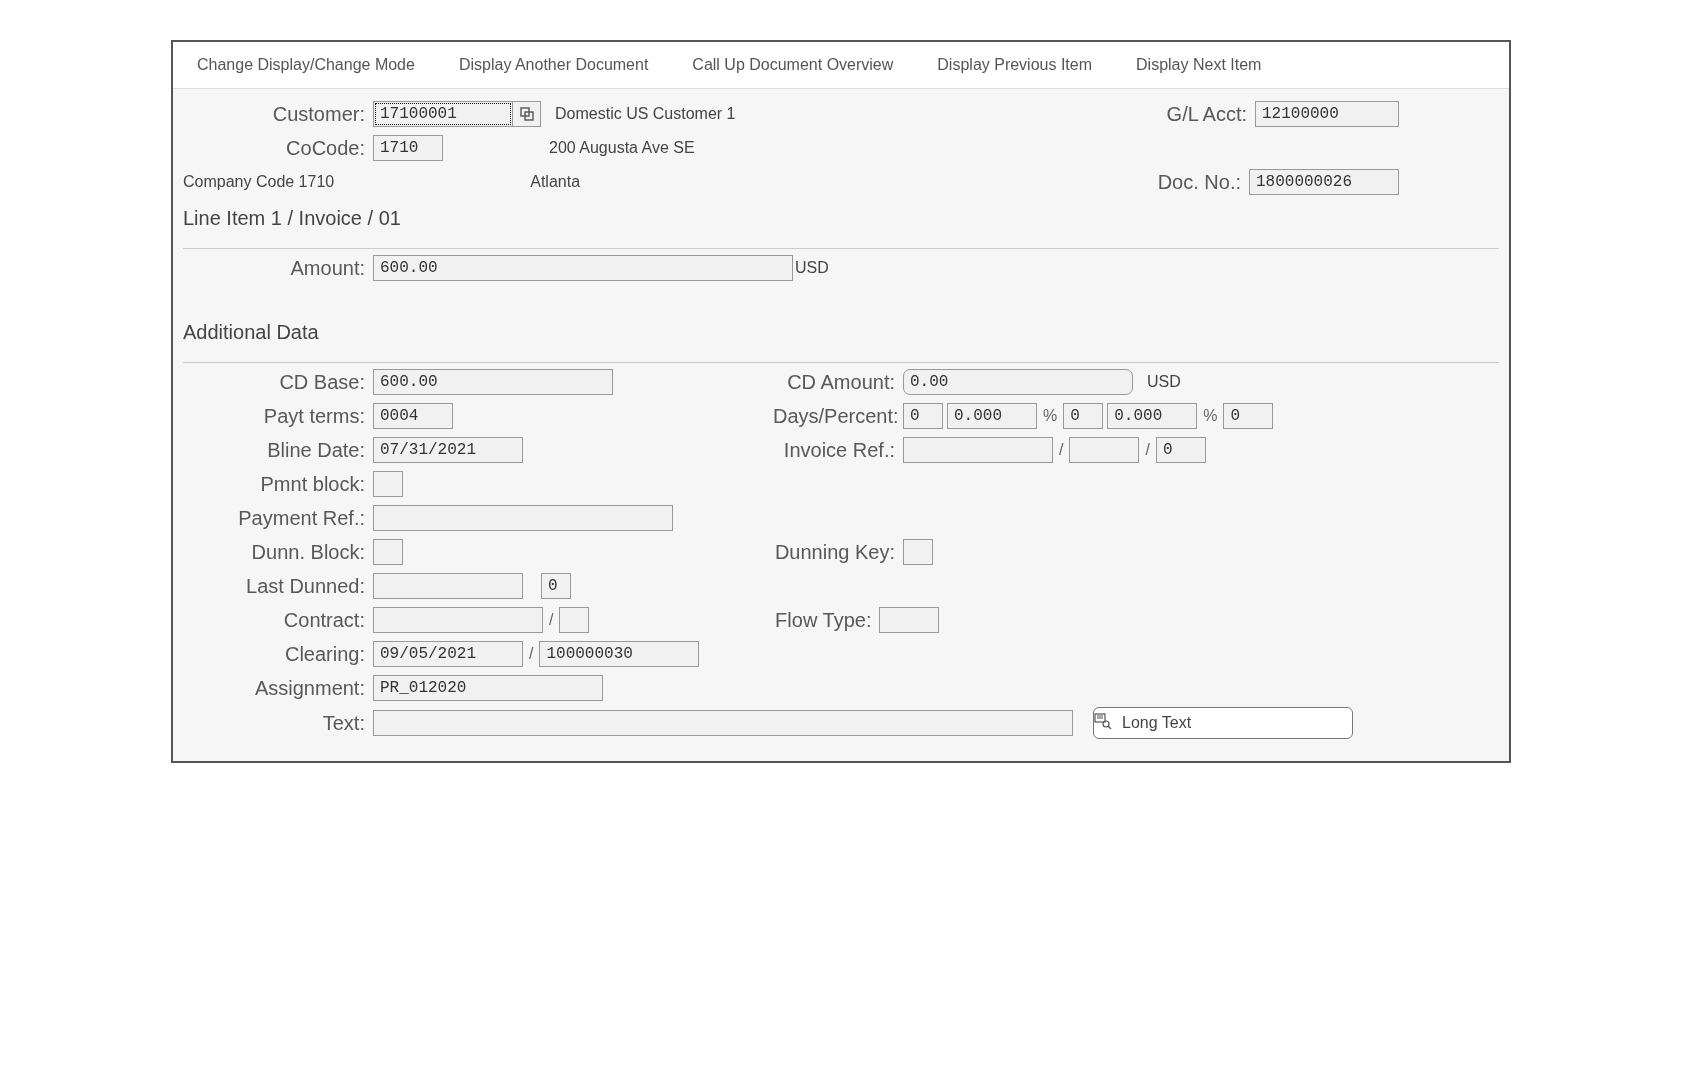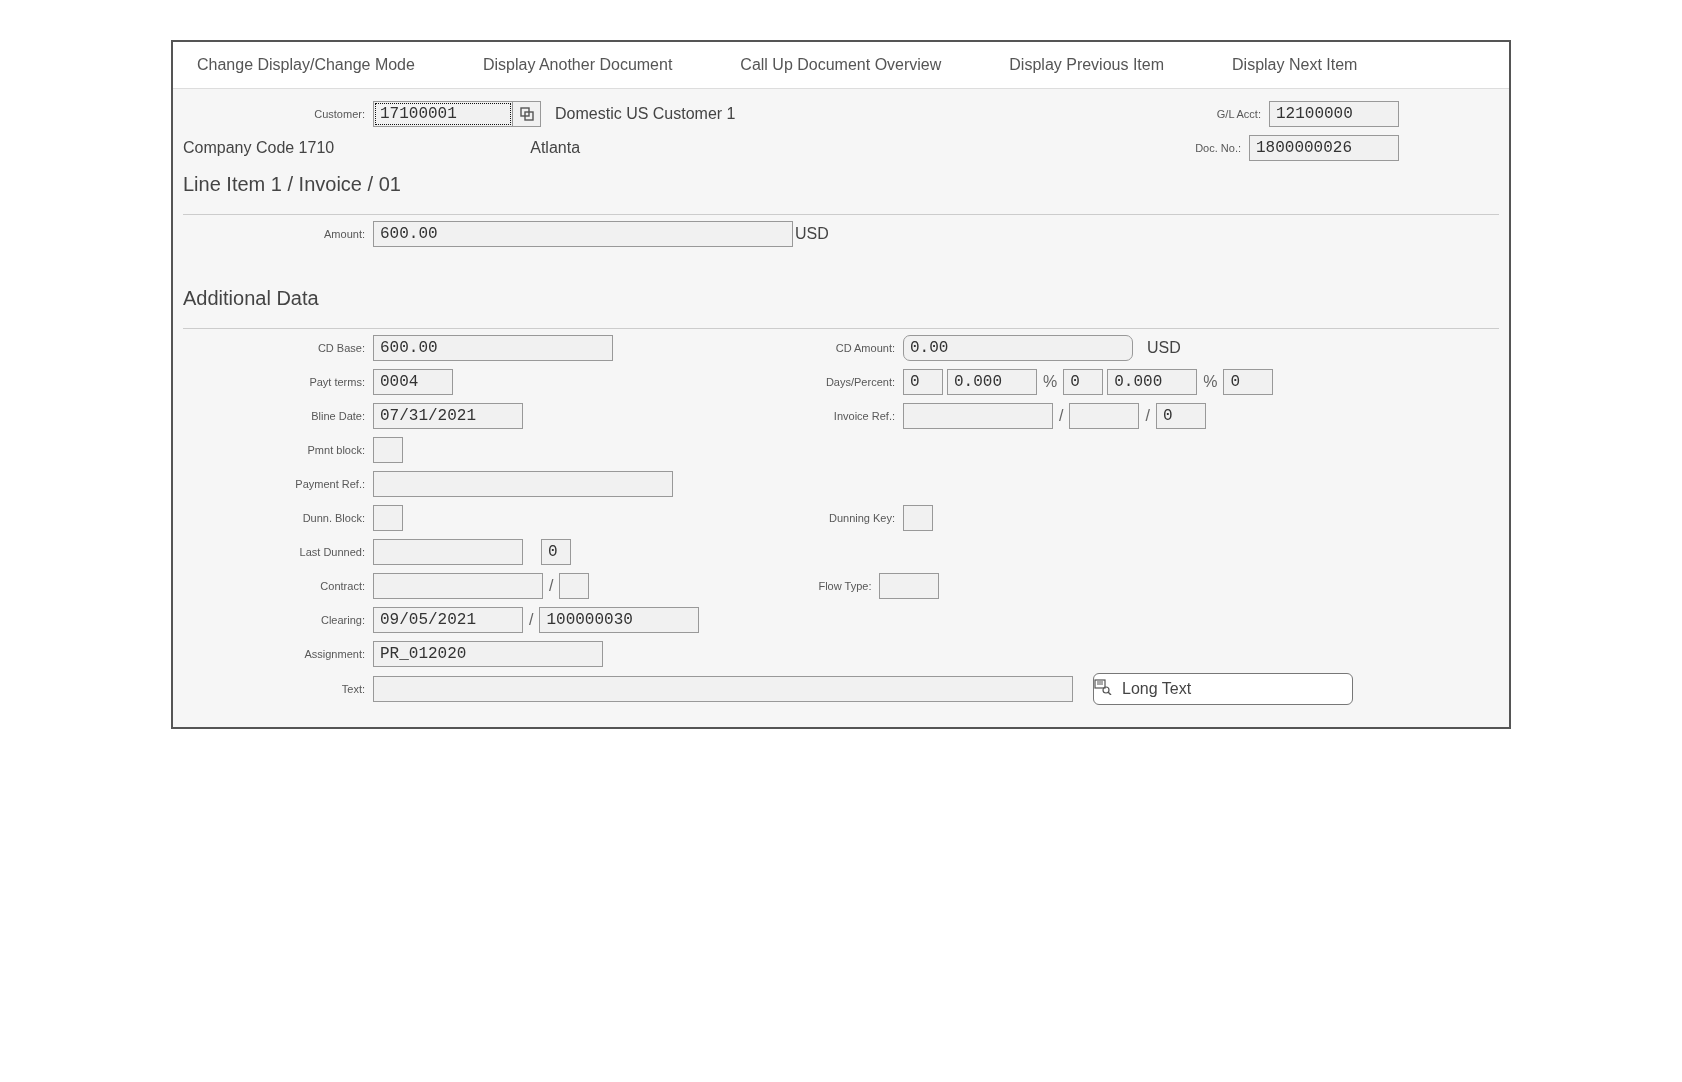--- a/index.html
+++ b/index.html
@@ -19,30 +19,30 @@
     align-items:center;
     padding:0 12px;
     gap:14px;
   }
   .back-icon { width:26px; display:flex; align-items:center; justify-content:center; cursor:pointer; }
   .sap-logo { font-weight:900; font-size:22px; letter-spacing:1px; font-style:italic; padding:0 6px;}
   .sap-logo-tail { display:inline-block; width:26px; height:20px; background:linear-gradient(135deg,#fff 49%, #333 51%); margin-left:-2px; vertical-align:middle; }
   .title-text { font-size:19px; font-weight:600; margin-left:4px; }
   .toolbar {
     display:flex;
-    gap:68px;
+    gap:44px;
     padding:14px 24px;
     border-bottom:1px solid #ddd;
     background:#fff;
     align-items:flex-end;
   }
   .toolbar-item { color:#555; font-size:16px; cursor:pointer; white-space:nowrap; }
   .content { background:#f6f6f6; padding:6px 10px 18px 10px; }
   .row { display:flex; align-items:center; margin:4px 0; min-height:30px; }
-  .lbl { text-align:right; padding-right:8px; color:#c2410c; font-size:11px; }
+  .lbl { text-align:right; padding-right:8px; color:#c2410c; font-size:20px; }
   .lbl-190 { width:190px; }
   .val-input {
     font-family: "Courier New", monospace;
     font-size:16px;
     border:1px solid #999;
     background:#f1f1f1;
     padding:2px 6px;
     height:26px;
     color:#333;
   }
@@ -86,24 +86,30 @@
       <input class="val-input focus-box" style="width: 140px;" value="17100001">
       <div class="f4-btn">
         <svg width="14" height="14" viewBox="0 0 14 14">
             <rect x="1" y="1" width="8" height="8" fill="none" stroke="#555" stroke-width="1.4"></rect>
             <rect x="5" y="5" width="8" height="8" fill="none" stroke="#555" stroke-width="1.4"></rect>
           </svg>
       </div>
       <div class="static-text">Domestic US Customer 1</div>
       <div class="spacer"></div>
       <div class="lbl" style="width:90px">G/L Acct:</div>
-      <input class="val-input" style="width: 130px;" value="12100000">
+      <input class="val-input" style="width: 144px;" value="12100000">
       <div style="width:100px"></div>
     </div>
 
+    <div class="row">
+      <div class="lbl lbl-190">CoCode:</div>
+      <input class="val-input" style="width: 70px;" value="1710">
+      <div style="width:100px"></div>
+      <div class="static-text" style="margin-left:6px">200 Augusta Ave SE</div>
+    </div>
 
     <div class="row">
       <div class="static-text" style="margin-left:0">Company Code 1710</div>
       <div style="width:190px"></div>
       <div class="static-text" style="margin-left:6px">Atlanta</div>
       <div class="spacer"></div>
       <div class="lbl" style="width:100px">Doc. No.:</div>
       <input class="val-input" style="width: 150px;" value="1800000026">
       <div style="width:100px"></div>
     </div>

